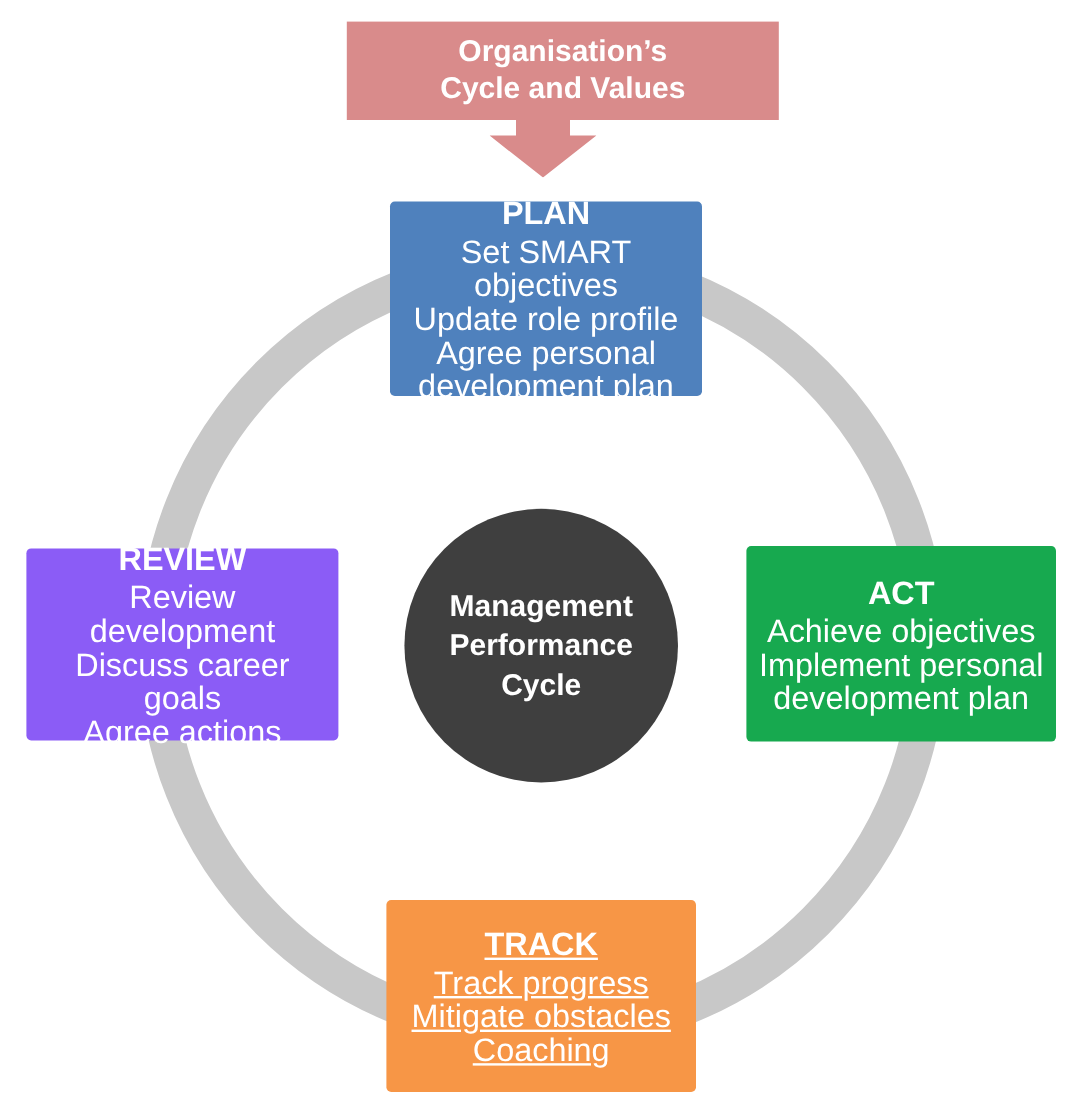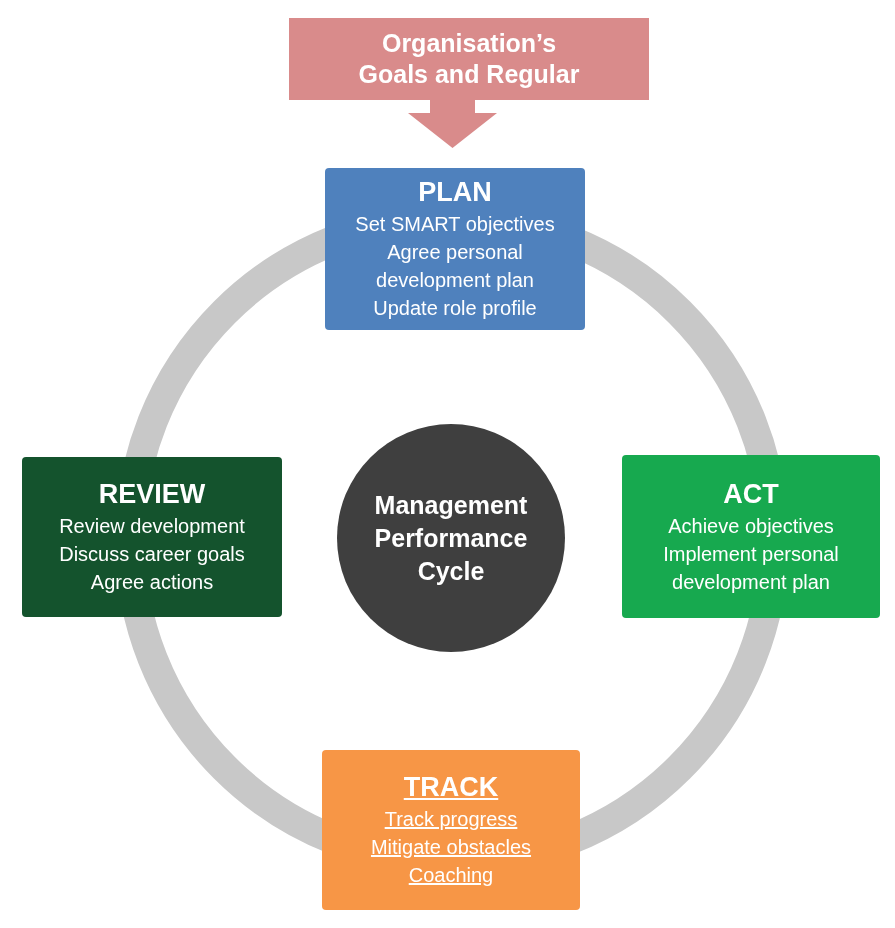--- a/index.html
+++ b/index.html
@@ -57,21 +57,21 @@
     padding: 4px 8px;
     box-sizing: border-box;
   }
   .node-title {
     font-size: 27px;
     font-weight: 700;
     line-height: 33px;
     margin-bottom: 1px;
   }
   .node-item {
-    font-size: 20px;
+    font-size: 27px;
     font-weight: 400;
     line-height: 28px;
   }
   .node-plan   { left: 325px; top: 168px; width: 260px; height: 162px; }
   .node-act    { left: 622px; top: 455px; width: 258px; height: 163px; }
   .node-review { left: 22px;  top: 457px; width: 260px; height: 160px; }
   .node-track  { left: 322px; top: 750px; width: 258px; height: 160px; text-decoration: underline; }
   .center-circle {
     position: absolute;
     left: 337px;
@@ -94,41 +94,41 @@
 <body>
 
 <div class="canvas">
 
   <svg class="ring-svg" viewBox="0 0 895 928" aria-hidden="true">
     <circle cx="452" cy="540" r="322" fill="none" stroke-width="30" style="stroke: rgb(200, 200, 200);"></circle>
   </svg>
 
   <div class="banner" style="background-color: rgb(217, 139, 139);">
     <div>Organisation’s</div>
-    <div>Goals and Regular</div>
+    <div>Cycle and Values</div>
   </div>
 
   <svg class="banner-arrow" viewBox="0 0 89 48" aria-hidden="true">
     <polygon points="22,0 67,0 67,13 89,13 44.5,48 0,13 22,13" style="fill: rgb(217, 139, 139);"></polygon>
   </svg>
 
   <div class="node node-plan" style="background-color: rgb(79, 129, 189);">
     <div class="node-title">PLAN</div>
     <div class="node-item">Set SMART objectives</div>
+    <div class="node-item">Update role profile</div>
     <div class="node-item">Agree personal development plan</div>
-    <div class="node-item">Update role profile</div>
   </div>
 
   <div class="node node-act" style="background-color: rgb(23, 169, 79);">
     <div class="node-title">ACT</div>
     <div class="node-item">Achieve objectives</div>
     <div class="node-item">Implement personal development plan</div>
   </div>
 
-  <div class="node node-review" style="background-color: #14532d;">
+  <div class="node node-review" style="background-color: #8b5cf6;">
     <div class="node-title">REVIEW</div>
     <div class="node-item">Review development</div>
     <div class="node-item">Discuss career goals</div>
     <div class="node-item">Agree actions</div>
   </div>
 
   <div class="node node-track" style="background-color: rgb(247, 150, 70);">
     <div class="node-title">TRACK</div>
     <div class="node-item">Track progress</div>
     <div class="node-item">Mitigate obstacles</div>

